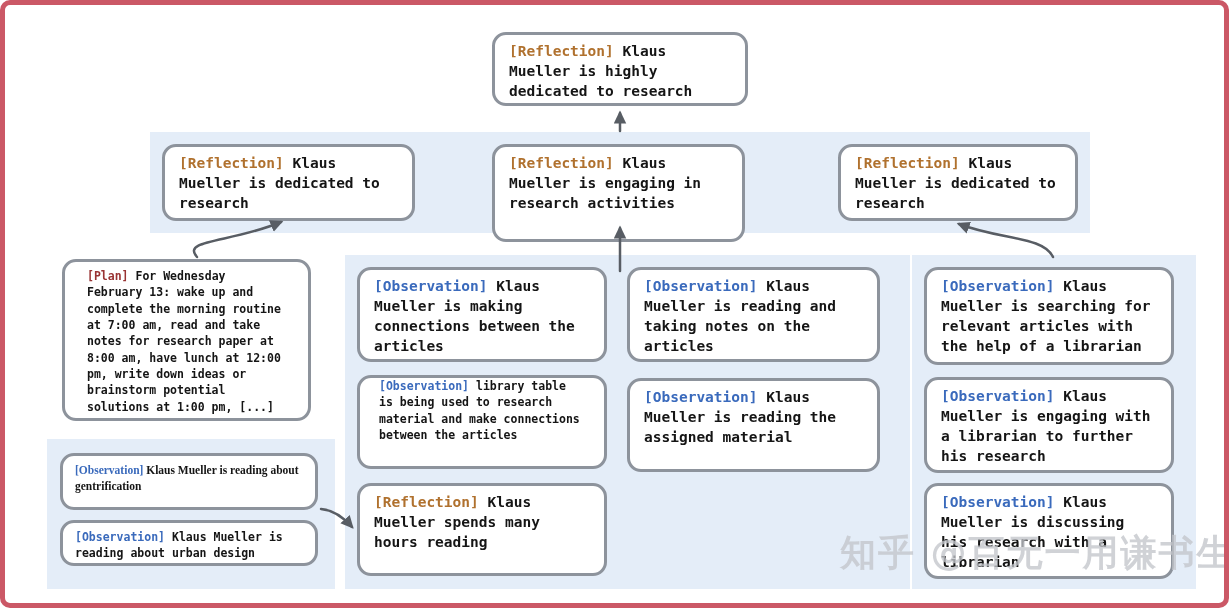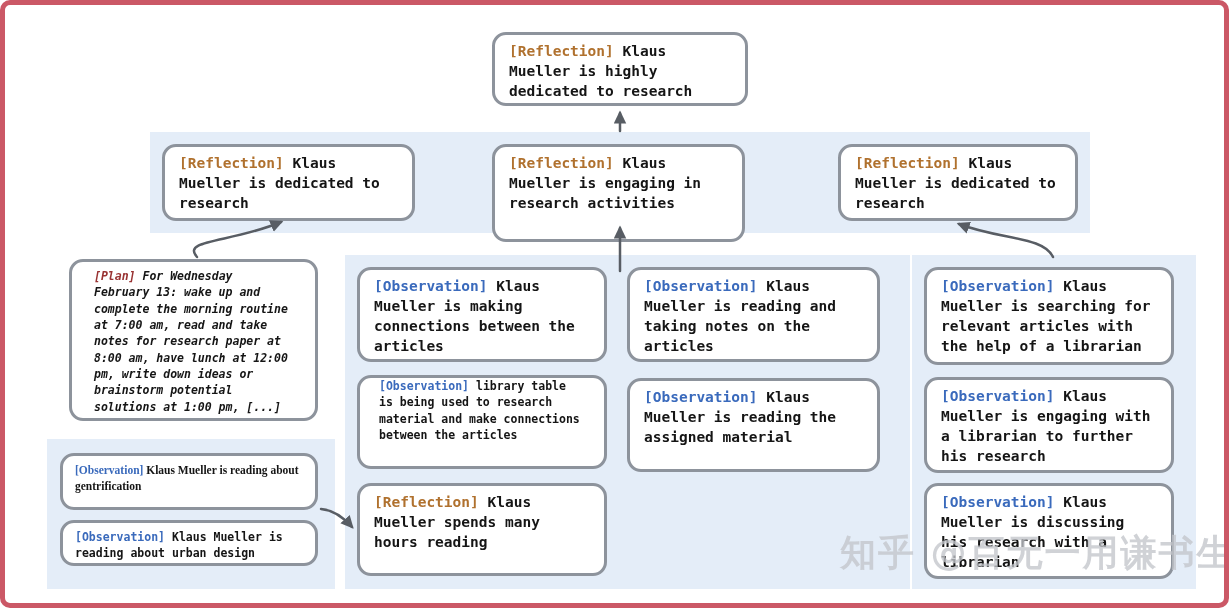--- a/index.html
+++ b/index.html
@@ -94,21 +94,21 @@
   </div>
   <div class="node" style="left:487px;top:139px;width:253px;height:98px;">
     <div><span class="tag reflection">[Reflection]</span>
       <span>Klaus Mueller is engaging in research activities</span></div>
   </div>
   <div class="node" style="left:833px;top:139px;width:240px;height:77px;">
     <div><span class="tag reflection">[Reflection]</span>
       <span>Klaus Mueller is dedicated to research</span></div>
   </div>
 
-  <div class="node small plan-box" style="left:64px;top:254px;width:249px;height:162px;font-style:italic;">
+  <div class="node small plan-box" style="left:57px;top:254px;width:249px;height:162px;">
     <div><span class="tag plan">[Plan]</span>
       <span>For Wednesday February 13: wake up and complete the morning routine at 7:00 am, read and take notes for research paper at 8:00 am, have lunch at 12:00 pm, write down ideas or brainstorm potential solutions at 1:00 pm, [...]</span></div>
   </div>
 
   <div class="node small" style="left:55px;top:448px;width:258px;height:57px;font-family:Liberation Serif, serif;">
     <div><span class="tag observation">[Observation]</span>
       <span>Klaus Mueller is reading about gentrification</span></div>
   </div>
   <div class="node small" style="left:55px;top:515px;width:258px;height:46px;">
     <div><span class="tag observation">[Observation]</span>

